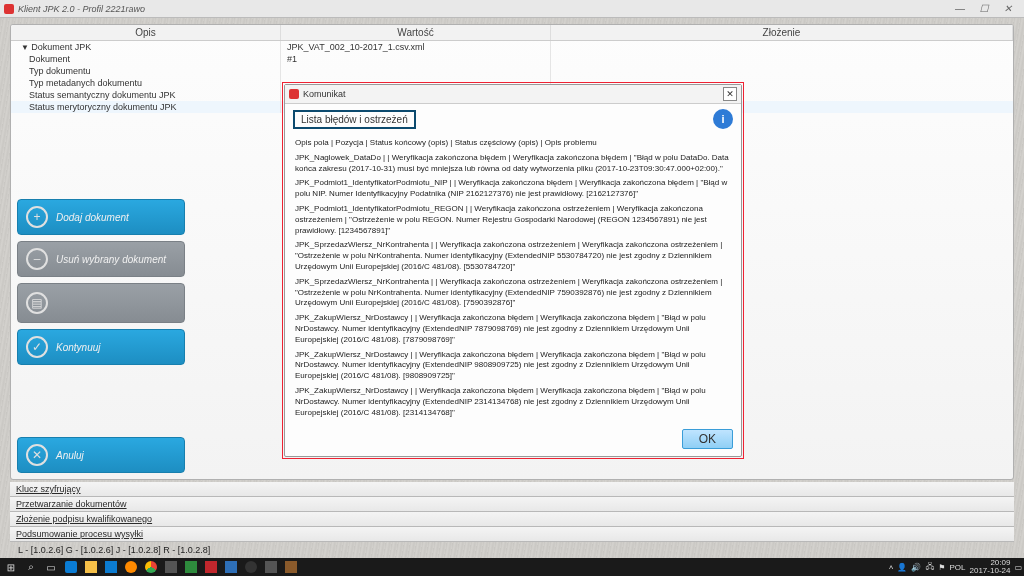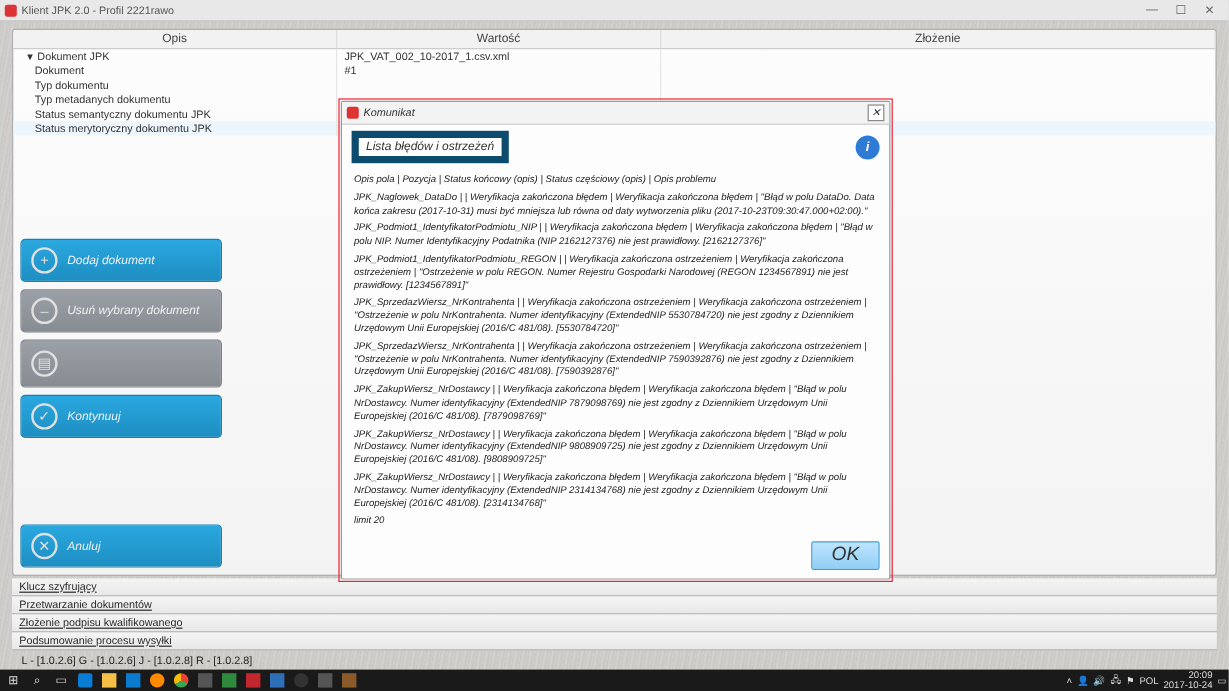--- a/index.html
+++ b/index.html
@@ -2,21 +2,21 @@
 <html><head>
 <meta charset="utf-8">
 <style>
   * { box-sizing: border-box; margin: 0; padding: 0; font-family: "Segoe UI", Tahoma, sans-serif; }
   html, body { width: 1024px; height: 576px; overflow: hidden; }
   body {
     background: repeating-linear-gradient(100deg, #c8c6c2 0px, #d4d2ce 2px, #cac8c4 4px, #d2d0cc 6px);
     display: flex; flex-direction: column;
   }
   
-  .titlebar { height: 18px; background: #e8e8e8; display: flex; align-items: center; font-size: 9px; color: #555; padding: 0 4px; border-bottom: 1px solid #bbb; }
+  .titlebar { height: 18px; background: #e8e8e8; display: flex; align-items: center; font-size: 9px; color: #555; padding: 0 4px; border-bottom: 1px solid #bbb; font-style: italic; }
   .titlebar .icon { width: 10px; height: 10px; background: #d33; border-radius: 2px; margin-right: 4px; }
   .titlebar .spacer { flex: 1; }
   .titlebar .winbtn { width: 24px; text-align: center; font-size: 10px; color: #666; cursor: default; }
   
   .workspace { flex: 1; padding: 6px 10px 0 10px; display: flex; flex-direction: column; }
   .section-label { font-size: 10px; color: #333; padding: 2px 4px; }
   .panel {
     background: linear-gradient(#fdfdfd, #f3f3f3);
     border: 1px solid #b0b0b0; border-radius: 3px;
     flex: 1; display: flex; flex-direction: column; overflow: hidden;
@@ -48,37 +48,37 @@
   .abtn.two-line { height: 40px; }
   .abtn .txt { line-height: 1.1; font-style: italic; }
   .gap { height: 60px; }
   
   .bottom-tabs { margin-top: 2px; }
   .btab { font-size: 9px; color: #2a2a2a; padding: 2px 6px; border-bottom: 1px solid #b8b8b8; background: linear-gradient(#f4f4f4,#e8e8e8); text-decoration: underline; }
   
   .statusline { font-size: 9px; color: #222; padding: 3px 8px; }
   
   .modal-wrap { position: absolute; left: 282px; top: 82px; width: 462px; }
-  .modal-border { border: 1px solid #e23; padding: 1px; font-style: italic; }
+  .modal-border { border: 1px solid #e23; padding: 1px; }
   .modal {
     background: #fdfdfd; border: 1px solid #999; border-radius: 2px;
     display: flex; flex-direction: column; font-size: 9px; color: #333;
   }
   .mhead { display: flex; align-items: center; background: #f3f3f3; border-bottom: 1px solid #ccc; padding: 2px 4px; }
   .mhead .micon { width: 10px; height: 10px; background: #d33; border-radius: 2px; margin-right: 4px; }
   .mhead .spacer { flex: 1; }
   .mhead .mclose { width: 14px; height: 14px; border: 1px solid #888; background: #fff; font-size: 9px; line-height: 12px; text-align: center; cursor: pointer; }
   .msub { display: flex; align-items: center; padding: 5px 8px; gap: 8px; }
   .msub .badge { width: 20px; height: 20px; border-radius: 50%; background: #2e7bd6; color: #fff; font-weight: bold; display: flex; align-items: center; justify-content: center; font-size: 11px; margin-left: auto; }
-  .errbox { border: 6px solid #0c4a6e; color: #333; padding: 2px 6px; font-size: 10px; text-align: center; }
+  .errbox { border: 2px solid #0c4a6e; color: #333; padding: 2px 6px; font-size: 10px; text-align: center; }
   .mbody { padding: 4px 10px 2px 10px; font-size: 8px; line-height: 1.35; color: #222; }
   .mbody .hdrline { margin-bottom: 4px; }
   .mbody .block { margin-bottom: 4px; }
   .mfoot { display: flex; justify-content: flex-end; padding: 5px 8px 7px 8px; }
-  .okbtn { background: linear-gradient(#bfe4ff,#8fcff5); border: 1px solid #3a9dd8; border-radius: 2px; padding: 2px 16px; font-size: 16px; cursor: pointer; }
+  .okbtn { background: linear-gradient(#bfe4ff,#8fcff5); border: 1px solid #3a9dd8; border-radius: 2px; padding: 2px 16px; font-size: 12px; cursor: pointer; }
   
   .taskbar { height: 18px; background: #1a1a1a; display: flex; align-items: center; padding: 0 2px; gap: 2px; }
   .taskbar .ticon { width: 18px; height: 14px; display: flex; align-items: center; justify-content: center; font-size: 10px; color: #ddd; }
   .taskbar .spacer { flex: 1; }
   .taskbar .tray { display: flex; align-items: center; gap: 4px; font-size: 8px; color: #ddd; }
   .taskbar .clock { text-align: right; line-height: 1; font-size: 8px; }
   .ci { width: 12px; height: 12px; }
   .c-edge { background:#0a7cd4; border-radius:2px;}
   .c-folder{ background:#f6c048;}
   .c-ff{ background:#ff8a00; border-radius:50%;}
@@ -190,21 +190,20 @@
       <div class="mbody">
         <div class="hdrline">Opis pola | Pozycja | Status końcowy (opis) | Status częściowy (opis) | Opis problemu</div>
         <div class="block">JPK_Naglowek_DataDo |  | Weryfikacja zakończona błędem | Weryfikacja zakończona błędem | "Błąd w polu DataDo. Data końca zakresu (2017-10-31) musi być mniejsza lub równa od daty wytworzenia pliku (2017-10-23T09:30:47.000+02:00)."</div>
         <div class="block">JPK_Podmiot1_IdentyfikatorPodmiotu_NIP |  | Weryfikacja zakończona błędem | Weryfikacja zakończona błędem | "Błąd w polu NIP. Numer Identyfikacyjny Podatnika (NIP 2162127376) nie jest prawidłowy. [2162127376]"</div>
         <div class="block">JPK_Podmiot1_IdentyfikatorPodmiotu_REGON |  | Weryfikacja zakończona ostrzeżeniem | Weryfikacja zakończona ostrzeżeniem | "Ostrzeżenie w polu REGON. Numer Rejestru Gospodarki Narodowej (REGON 1234567891) nie jest prawidłowy. [1234567891]"</div>
         <div class="block">JPK_SprzedazWiersz_NrKontrahenta |  | Weryfikacja zakończona ostrzeżeniem | Weryfikacja zakończona ostrzeżeniem | "Ostrzeżenie w polu NrKontrahenta. Numer identyfikacyjny (ExtendedNIP 5530784720) nie jest zgodny z Dziennikiem Urzędowym Unii Europejskiej (2016/C 481/08). [5530784720]"</div>
         <div class="block">JPK_SprzedazWiersz_NrKontrahenta |  | Weryfikacja zakończona ostrzeżeniem | Weryfikacja zakończona ostrzeżeniem | "Ostrzeżenie w polu NrKontrahenta. Numer identyfikacyjny (ExtendedNIP 7590392876) nie jest zgodny z Dziennikiem Urzędowym Unii Europejskiej (2016/C 481/08). [7590392876]"</div>
         <div class="block">JPK_ZakupWiersz_NrDostawcy |  | Weryfikacja zakończona błędem | Weryfikacja zakończona błędem | "Błąd w polu NrDostawcy. Numer identyfikacyjny (ExtendedNIP 7879098769) nie jest zgodny z Dziennikiem Urzędowym Unii Europejskiej (2016/C 481/08). [7879098769]"</div>
         <div class="block">JPK_ZakupWiersz_NrDostawcy |  | Weryfikacja zakończona błędem | Weryfikacja zakończona błędem | "Błąd w polu NrDostawcy. Numer identyfikacyjny (ExtendedNIP 9808909725) nie jest zgodny z Dziennikiem Urzędowym Unii Europejskiej (2016/C 481/08). [9808909725]"</div>
         <div class="block">JPK_ZakupWiersz_NrDostawcy |  | Weryfikacja zakończona błędem | Weryfikacja zakończona błędem | "Błąd w polu NrDostawcy. Numer identyfikacyjny (ExtendedNIP 2314134768) nie jest zgodny z Dziennikiem Urzędowym Unii Europejskiej (2016/C 481/08). [2314134768]"</div>
-        <div class="block">limit 20</div>
       </div>
       <div class="mfoot">
         <div class="okbtn">OK</div>
       </div>
     </div>
   </div>
 </div>
 
 <div class="taskbar">
   <div class="ticon">⊞</div>

